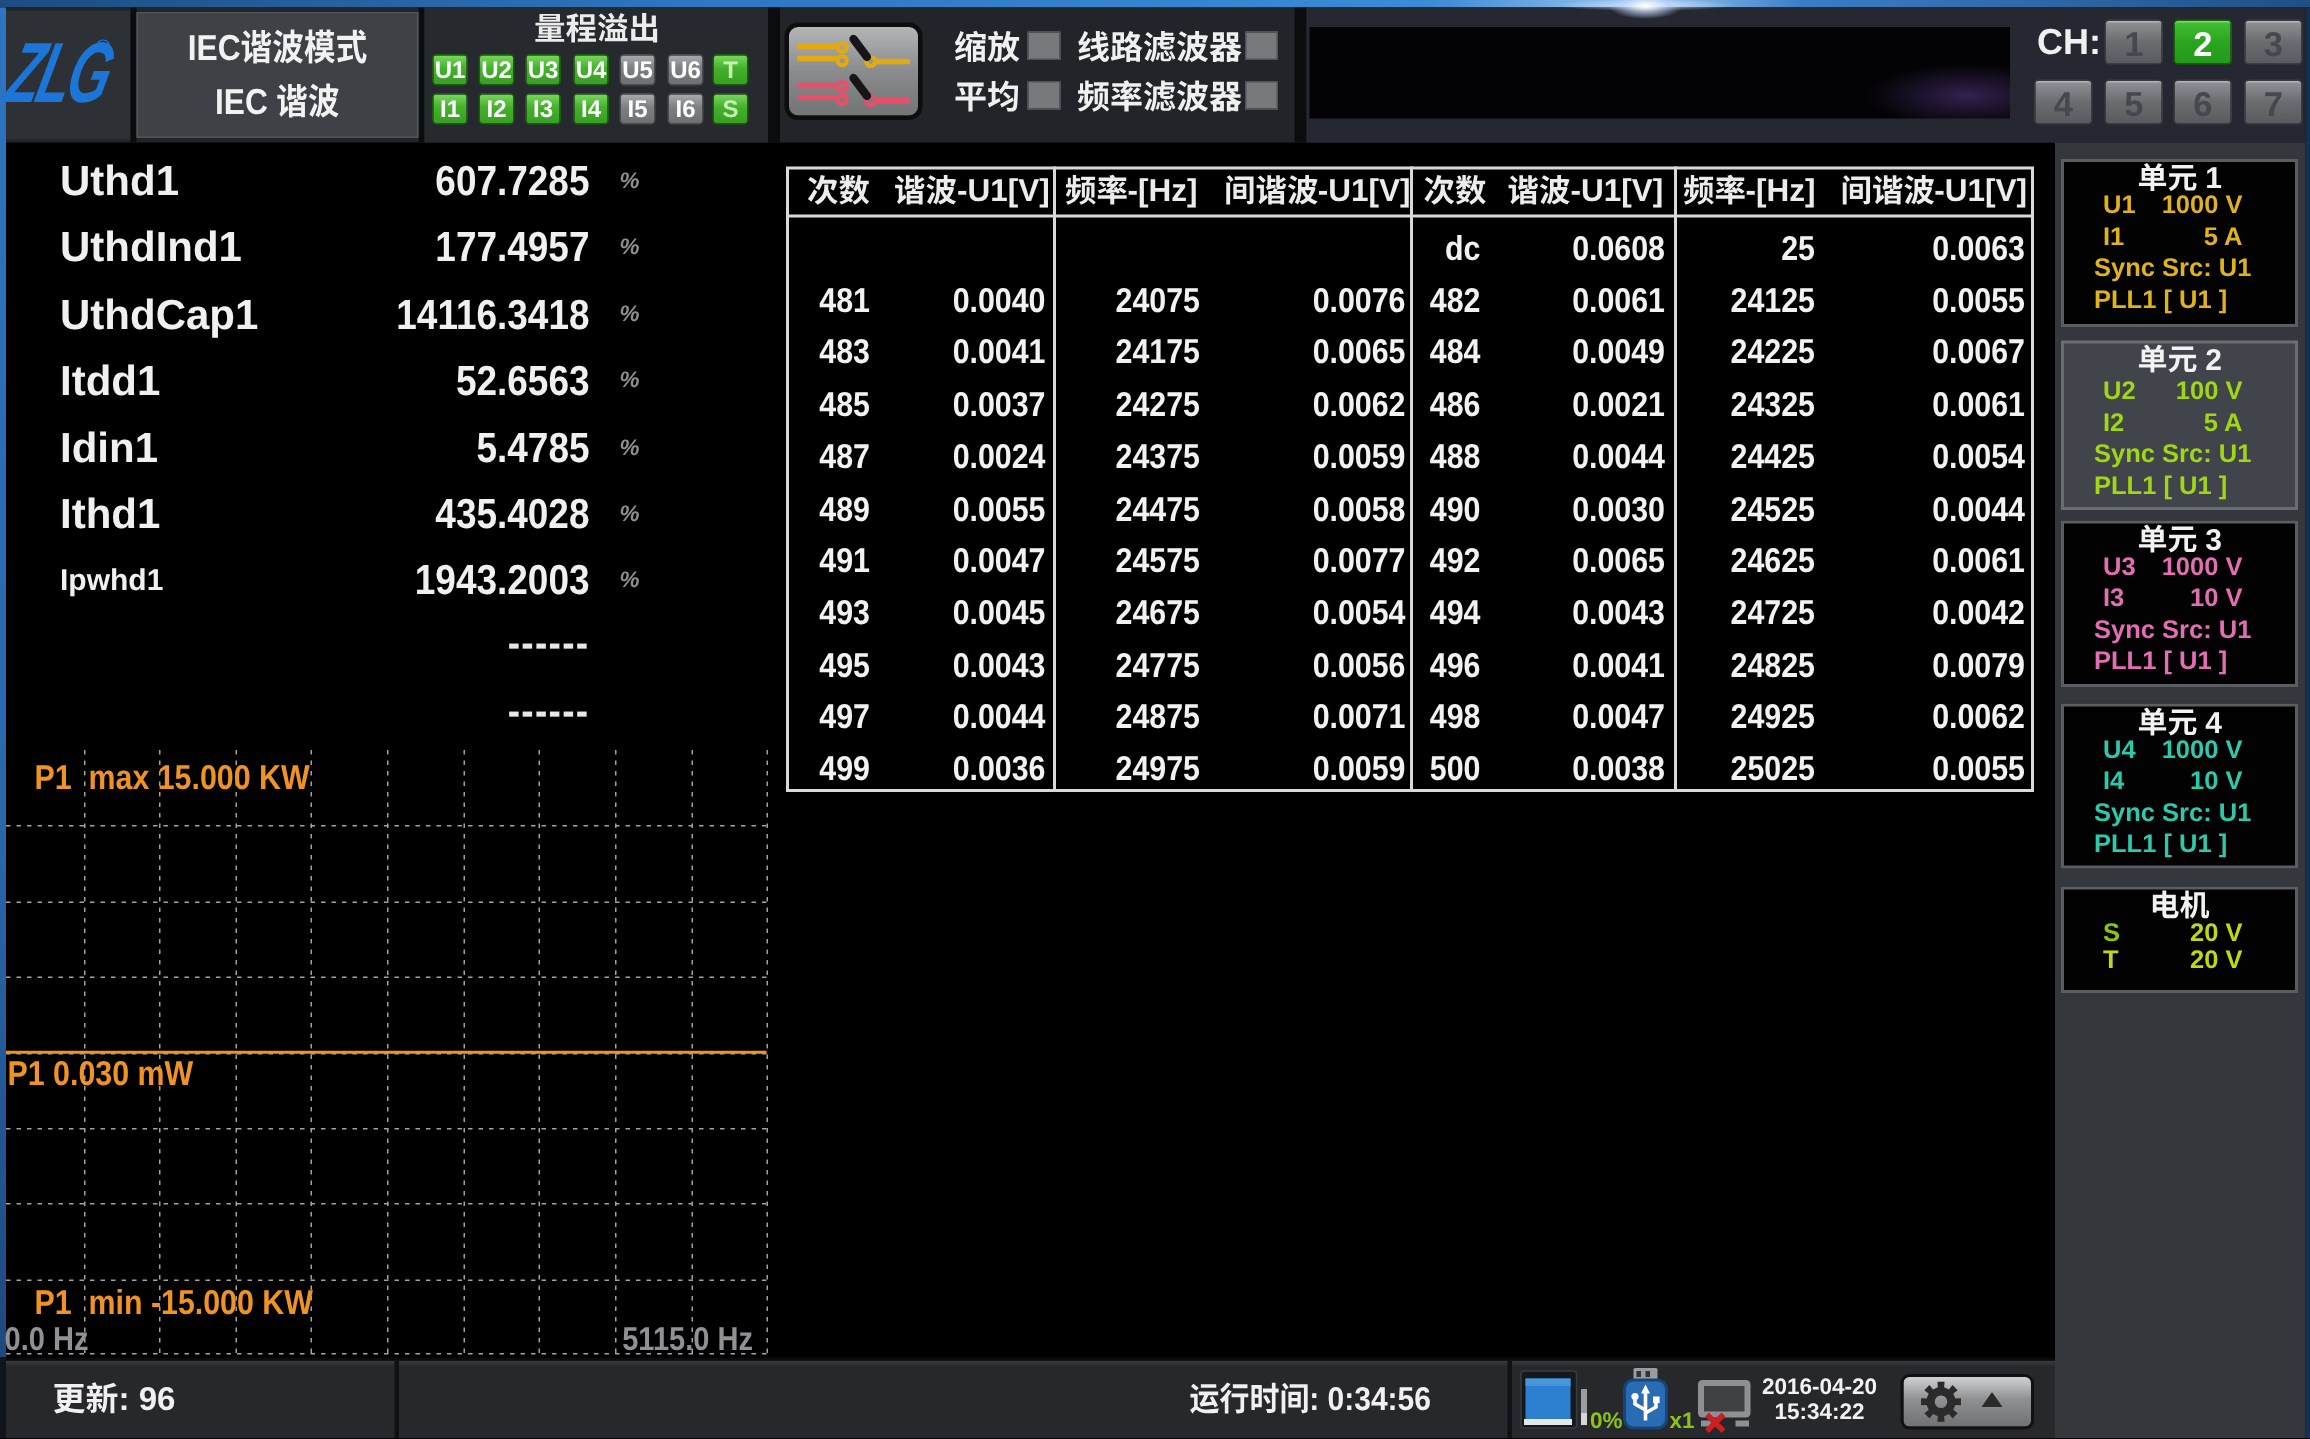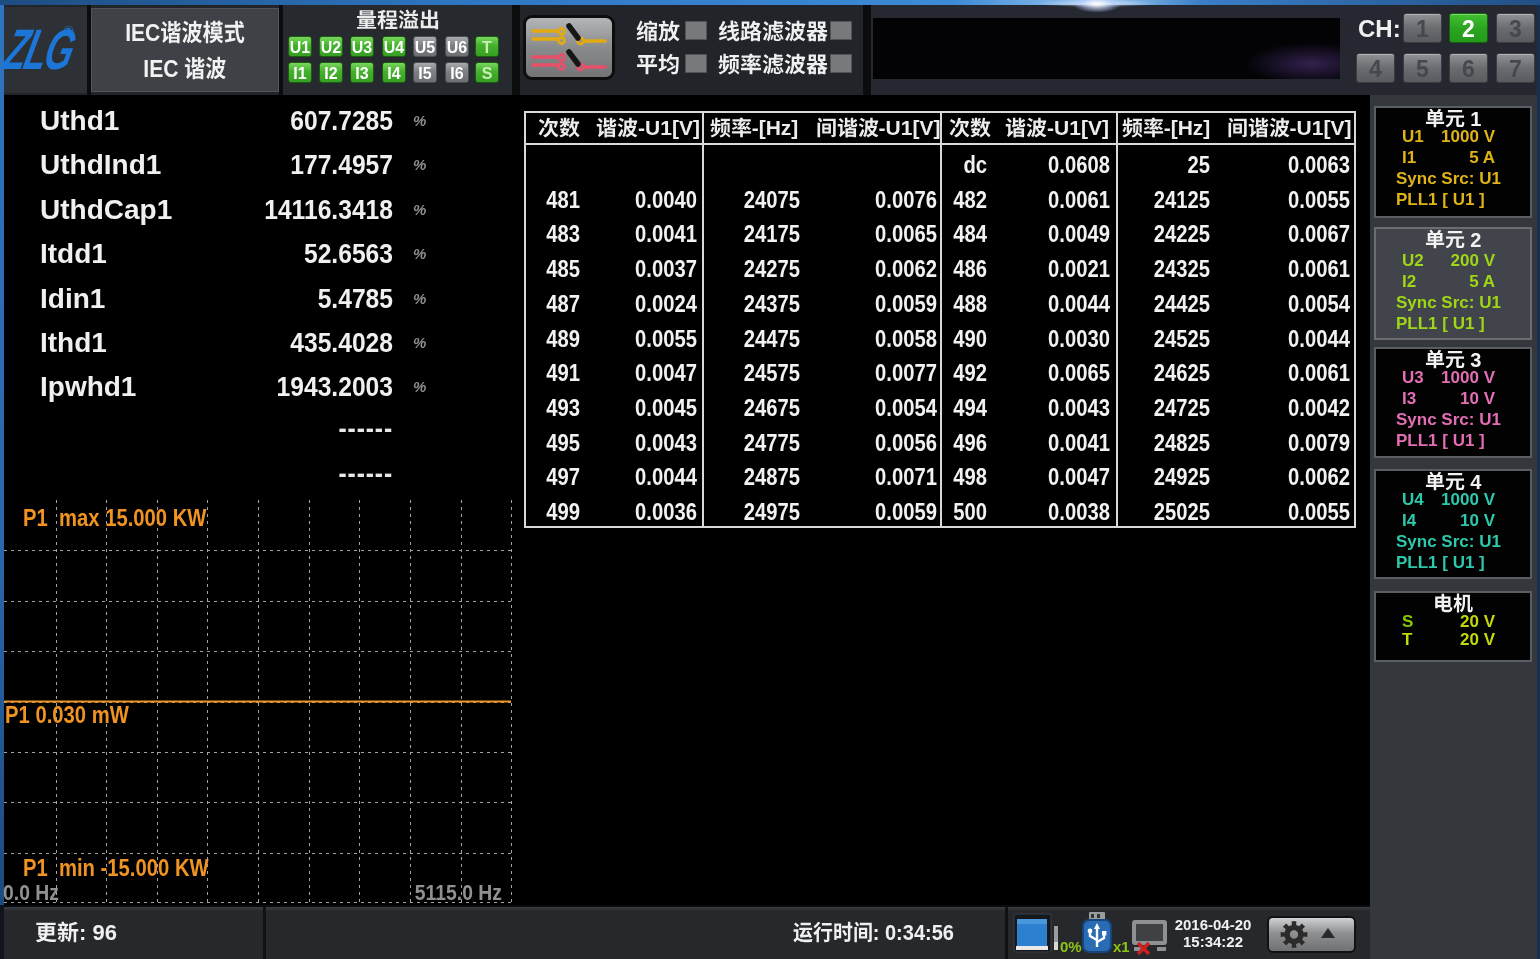--- a/index.html
+++ b/index.html
@@ -174,21 +174,21 @@
 <div class="abs" style="left:413px;top:188px;height:44px;line-height:44px;color:#8f8f8f;font-weight:bold;font-style:italic;font-size:15px;">%</div>
 <div class="abs" style="left:40px;top:232px;height:44px;line-height:44px;color:#f0f0f0;font-weight:bold;font-size:28px;">Itdd1</div>
 <div class="abs" style="left:143px;top:232px;width:250px;height:44px;line-height:44px;color:#f0f0f0;font-weight:bold;font-size:28px;text-align:right;transform:scaleX(0.88);transform-origin:100% 50%;">52.6563</div>
 <div class="abs" style="left:413px;top:232px;height:44px;line-height:44px;color:#8f8f8f;font-weight:bold;font-style:italic;font-size:15px;">%</div>
 <div class="abs" style="left:40px;top:277px;height:44px;line-height:44px;color:#f0f0f0;font-weight:bold;font-size:28px;">Idin1</div>
 <div class="abs" style="left:143px;top:277px;width:250px;height:44px;line-height:44px;color:#f0f0f0;font-weight:bold;font-size:28px;text-align:right;transform:scaleX(0.88);transform-origin:100% 50%;">5.4785</div>
 <div class="abs" style="left:413px;top:277px;height:44px;line-height:44px;color:#8f8f8f;font-weight:bold;font-style:italic;font-size:15px;">%</div>
 <div class="abs" style="left:40px;top:321px;height:44px;line-height:44px;color:#f0f0f0;font-weight:bold;font-size:28px;">Ithd1</div>
 <div class="abs" style="left:143px;top:321px;width:250px;height:44px;line-height:44px;color:#f0f0f0;font-weight:bold;font-size:28px;text-align:right;transform:scaleX(0.88);transform-origin:100% 50%;">435.4028</div>
 <div class="abs" style="left:413px;top:321px;height:44px;line-height:44px;color:#8f8f8f;font-weight:bold;font-style:italic;font-size:15px;">%</div>
-<div class="abs" style="left:40px;top:365px;height:44px;line-height:44px;color:#f0f0f0;font-weight:bold;font-size:28px;">Ipwhd1</div>
+<div class="abs" style="left:40px;top:365px;height:44px;line-height:44px;color:#f0f0f0;font-weight:bold;font-size:20px;">Ipwhd1</div>
 <div class="abs" style="left:143px;top:365px;width:250px;height:44px;line-height:44px;color:#f0f0f0;font-weight:bold;font-size:28px;text-align:right;transform:scaleX(0.88);transform-origin:100% 50%;">1943.2003</div>
 <div class="abs" style="left:413px;top:365px;height:44px;line-height:44px;color:#8f8f8f;font-weight:bold;font-style:italic;font-size:15px;">%</div>
 <div class="abs" style="left:143px;top:407px;width:250px;height:44px;line-height:44px;color:#e8e8e8;font-weight:bold;font-size:28px;text-align:right;letter-spacing:1px;transform:scaleX(0.88);transform-origin:100% 50%;">------</div>
 <div class="abs" style="left:143px;top:452px;width:250px;height:44px;line-height:44px;color:#e8e8e8;font-weight:bold;font-size:28px;text-align:right;letter-spacing:1px;transform:scaleX(0.88);transform-origin:100% 50%;">------</div>
 <svg class="abs" style="left:4px;top:500px;" width="510" height="405" viewBox="4 500 510 405">
       <line x1="56.5" y1="500" x2="56.5" y2="905" stroke="#a2a2a2" stroke-width="1" stroke-dasharray="3 4"></line>
       <line x1="106.5" y1="500" x2="106.5" y2="905" stroke="#a2a2a2" stroke-width="1" stroke-dasharray="3 4"></line>
       <line x1="157.5" y1="500" x2="157.5" y2="905" stroke="#a2a2a2" stroke-width="1" stroke-dasharray="3 4"></line>
       <line x1="207.5" y1="500" x2="207.5" y2="905" stroke="#a2a2a2" stroke-width="1" stroke-dasharray="3 4"></line>
       <line x1="258.5" y1="500" x2="258.5" y2="905" stroke="#a2a2a2" stroke-width="1" stroke-dasharray="3 4"></line>
@@ -358,21 +358,21 @@
     <div style="position:absolute;left:1380px;top:147px;width:115px;height:21px;line-height:21px;color:#e0b418;font-weight:bold;font-size:17px;text-align:right;">5 A</div>
     <div style="position:absolute;left:1396px;top:168px;height:21px;line-height:21px;color:#e0b418;font-weight:bold;font-size:17px;">Sync Src: U1</div>
     <div style="position:absolute;left:1396px;top:189px;height:21px;line-height:21px;color:#e0b418;font-weight:bold;font-size:17px;">PLL1 [ U1 ]</div>
 <div style="position:absolute;left:1374px;width:158px;box-sizing:border-box;top:227px;height:113px;background:#41454b;border:2px solid #6a6d71;"></div>
     <div style="position:absolute;left:1374px;top:229px;width:158px;height:22px;line-height:22px;text-align:center;color:#f2f2f2;font-weight:bold;font-size:20px;"><svg class="cg" viewBox="0 0 1000 1000">
         <use href="#g21"></use>
       </svg><svg class="cg" viewBox="0 0 1000 1000">
         <use href="#g22"></use>
       </svg> 2</div>
     <div style="position:absolute;left:1402px;top:250px;height:21px;line-height:21px;color:#9fd616;font-weight:bold;font-size:17px;">U2</div>
-    <div style="position:absolute;left:1380px;top:250px;width:115px;height:21px;line-height:21px;color:#9fd616;font-weight:bold;font-size:17px;text-align:right;">200 V</div>
+    <div style="position:absolute;left:1380px;top:250px;width:115px;height:21px;line-height:21px;color:#9fd616;font-weight:bold;font-size:17px;text-align:right;">100 V</div>
     <div style="position:absolute;left:1402px;top:271px;height:21px;line-height:21px;color:#9fd616;font-weight:bold;font-size:17px;">I2</div>
     <div style="position:absolute;left:1380px;top:271px;width:115px;height:21px;line-height:21px;color:#9fd616;font-weight:bold;font-size:17px;text-align:right;">5 A</div>
     <div style="position:absolute;left:1396px;top:292px;height:21px;line-height:21px;color:#9fd616;font-weight:bold;font-size:17px;">Sync Src: U1</div>
     <div style="position:absolute;left:1396px;top:313px;height:21px;line-height:21px;color:#9fd616;font-weight:bold;font-size:17px;">PLL1 [ U1 ]</div>
 <div style="position:absolute;left:1374px;width:158px;box-sizing:border-box;top:347px;height:111px;background:#020203;border:2px solid #5a5d61;"></div>
     <div style="position:absolute;left:1374px;top:349px;width:158px;height:22px;line-height:22px;text-align:center;color:#f2f2f2;font-weight:bold;font-size:20px;"><svg class="cg" viewBox="0 0 1000 1000">
         <use href="#g21"></use>
       </svg><svg class="cg" viewBox="0 0 1000 1000">
         <use href="#g22"></use>
       </svg> 3</div>

